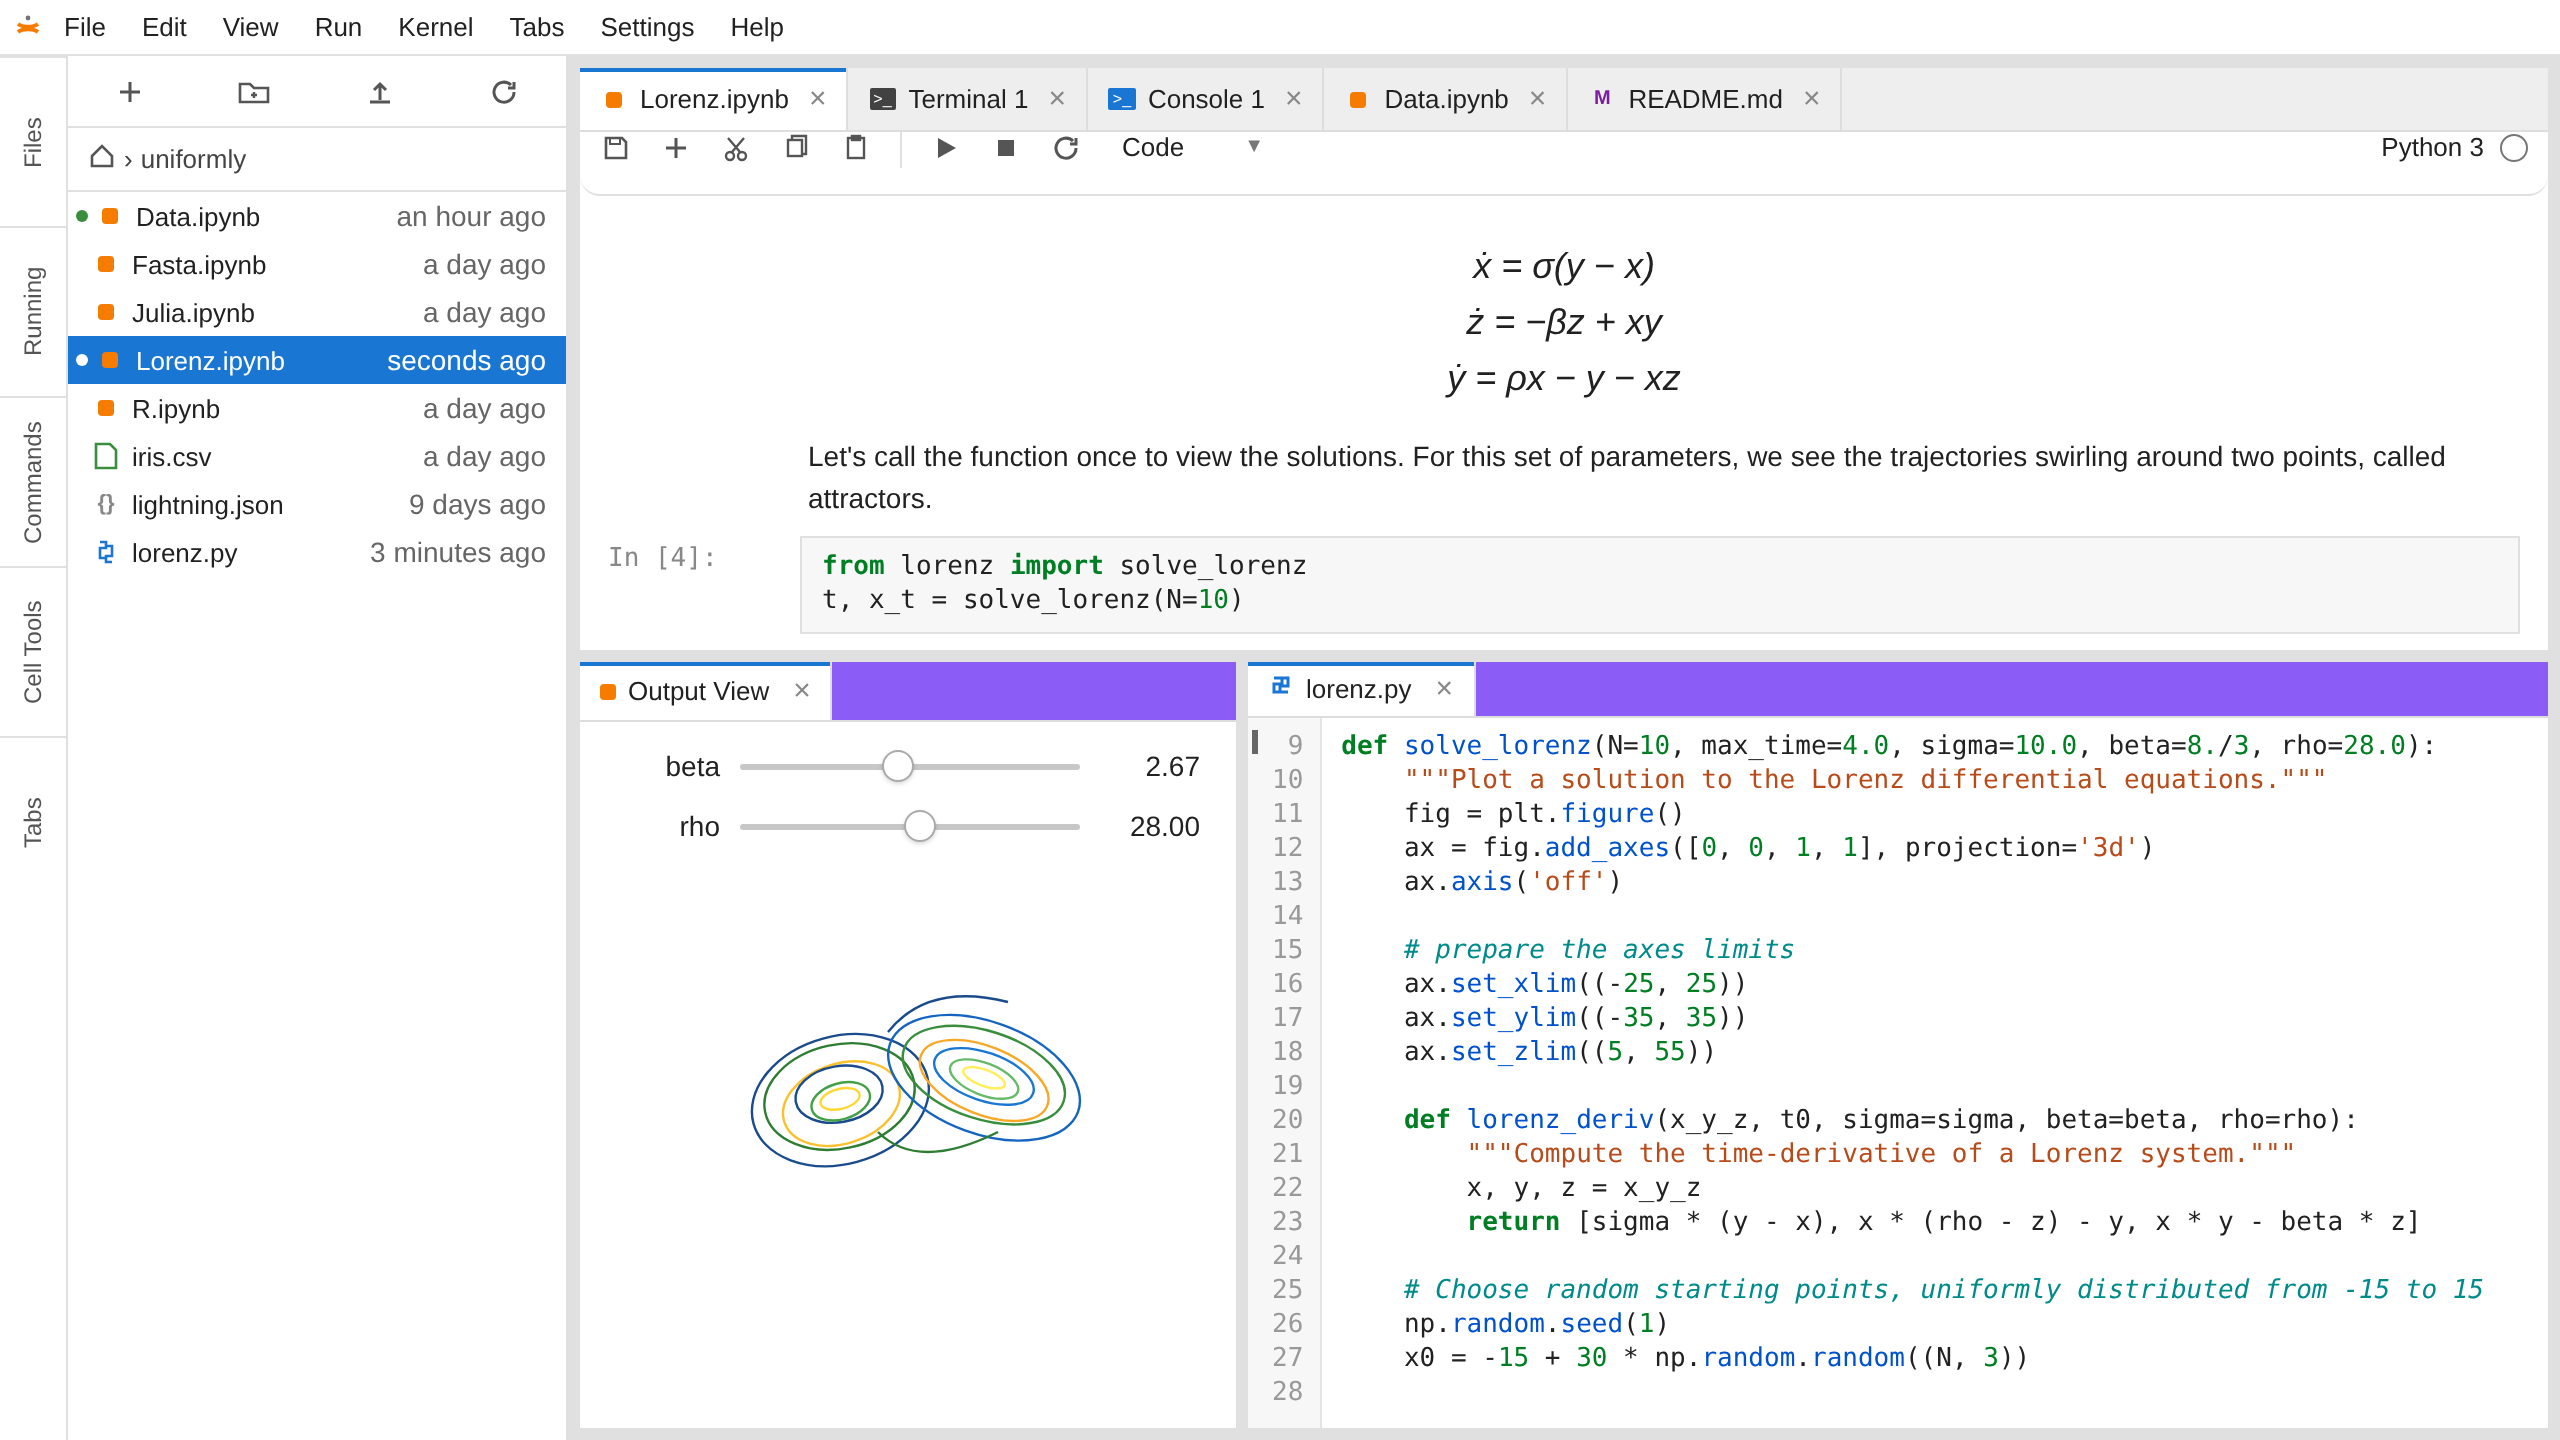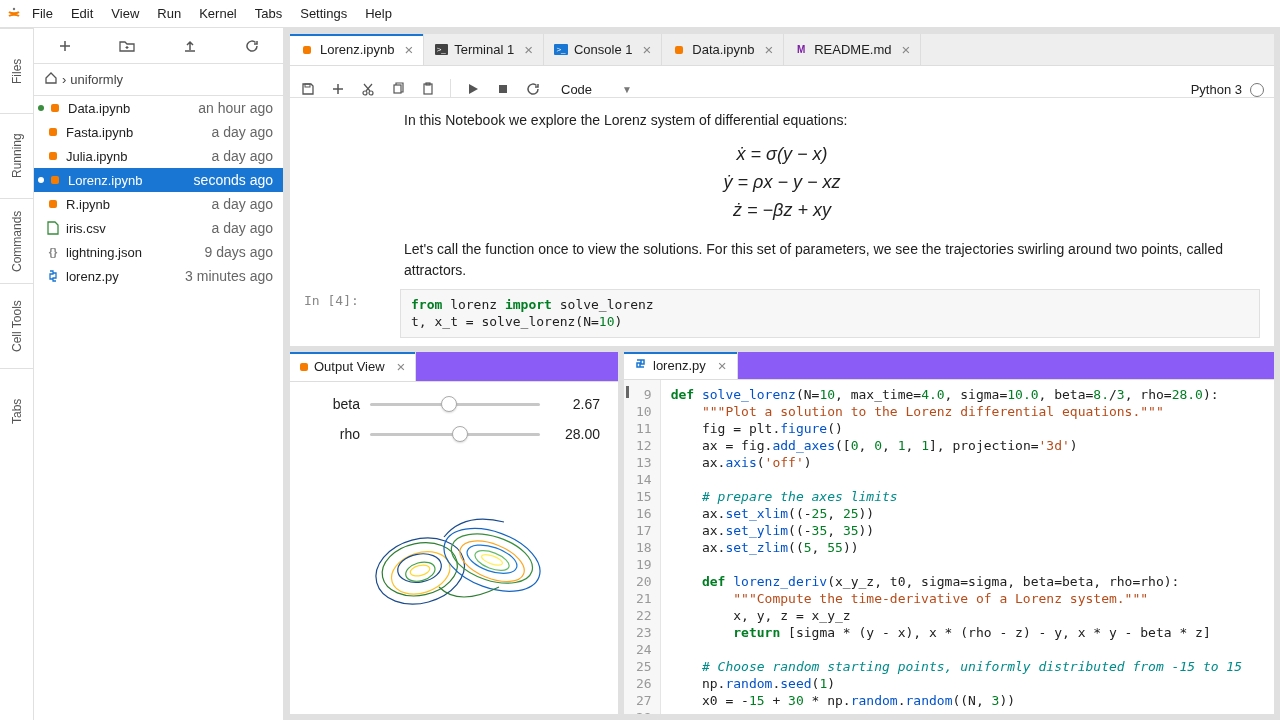--- a/index.html
+++ b/index.html
@@ -37,21 +37,21 @@
 
 .workarea { flex: 1; display: flex; flex-direction: column; background: #e0e0e0; }
 
 .dock-top { background: #fff; border-left: 6px solid #e0e0e0; border-top: 6px solid #e0e0e0; border-right: 6px solid #e0e0e0; display: flex; flex-direction: column; }
 .tabbar { height: 32px; display: flex; background: #eeeeee; border-bottom: 1px solid #ddd; }
 .tab { display: flex; align-items: center; padding: 0 10px; gap: 6px; font-size: 13px; border-right: 1px solid #ddd; cursor: pointer; background: #eeeeee; position: relative; }
 .tab.active { background: #fff; }
 .tab.active::before { content: ""; position: absolute; top: 0; left: 0; right: 0; height: 2px; background: #1976d2; }
 .tab .ti { width: 14px; height: 14px; display: inline-flex; align-items: center; justify-content: center; }
 .tab .tx { color: #888; margin-left: 4px; font-size: 15px; cursor: pointer; }
-.nb-toolbar { height: 32px; display: flex; align-items: flex-end; padding: 0 10px; gap: 14px; border-bottom: 1px solid #e0e0e0; }
+.nb-toolbar { height: 32px; display: flex; align-items: flex-start; padding: 0 10px; gap: 14px; border-bottom: 1px solid #e0e0e0; border-radius: 10px; }
 .tbicon { color: #555; cursor: pointer; width: 16px; height: 16px; display: inline-flex; align-items: center; justify-content: center; }
 .tbsep { width: 1px; height: 18px; background: #e0e0e0; }
 .celltype { display: flex; align-items: center; gap: 30px; font-size: 13px; margin-left: 6px; cursor: pointer; }
 .celltype .chev { font-size: 10px; color: #777; }
 .kernel-ind { margin-left: auto; display: flex; align-items: center; gap: 8px; font-size: 13px; }
 .kernel-circle { width: 14px; height: 14px; border: 1.5px solid #777; border-radius: 50%; }
 
 .notebook { padding: 12px 14px 8px 14px; overflow: hidden; }
 .mdtext { margin-left: 100px; font-size: 14px; line-height: 1.5; margin-bottom: 8px; max-width: 840px; }
 .eqs { text-align: center; font-family: Liberation Sans, sans-serif; font-size: 18px; font-style: italic; line-height: 1.55; margin: 10px 0 14px 0; }
@@ -309,25 +309,24 @@
         <div class="celltype">
           <span>Code</span>
           <span class="chev">▼</span>
         </div>
         <div class="kernel-ind">
           <span>Python 3</span>
           <span class="kernel-circle"></span>
         </div>
       </div>
       <div class="notebook">
-        <div class="mdtext">In this Notebook we explore the Lorenz system of differential equations:</div>
         <div class="eqs">
           <div>ẋ = σ(y − x)</div>
+          <div>ż = −βz + xy</div>
           <div>ẏ = ρx − y − xz</div>
-          <div>ż = −βz + xy</div>
         </div>
         <div class="mdtext">Let's call the function once to view the solutions. For this set of parameters, we see the trajectories swirling around two points, called attractors.</div>
         <div class="codecell">
           <div class="prompt">In [4]:</div>
           <div class="codebox"><span class="kw">from</span> lorenz <span class="kw">import</span> solve_lorenz
 t, x_t = solve_lorenz(N=<span class="num">10</span>)</div>
         </div>
       </div>
     </div>
 

